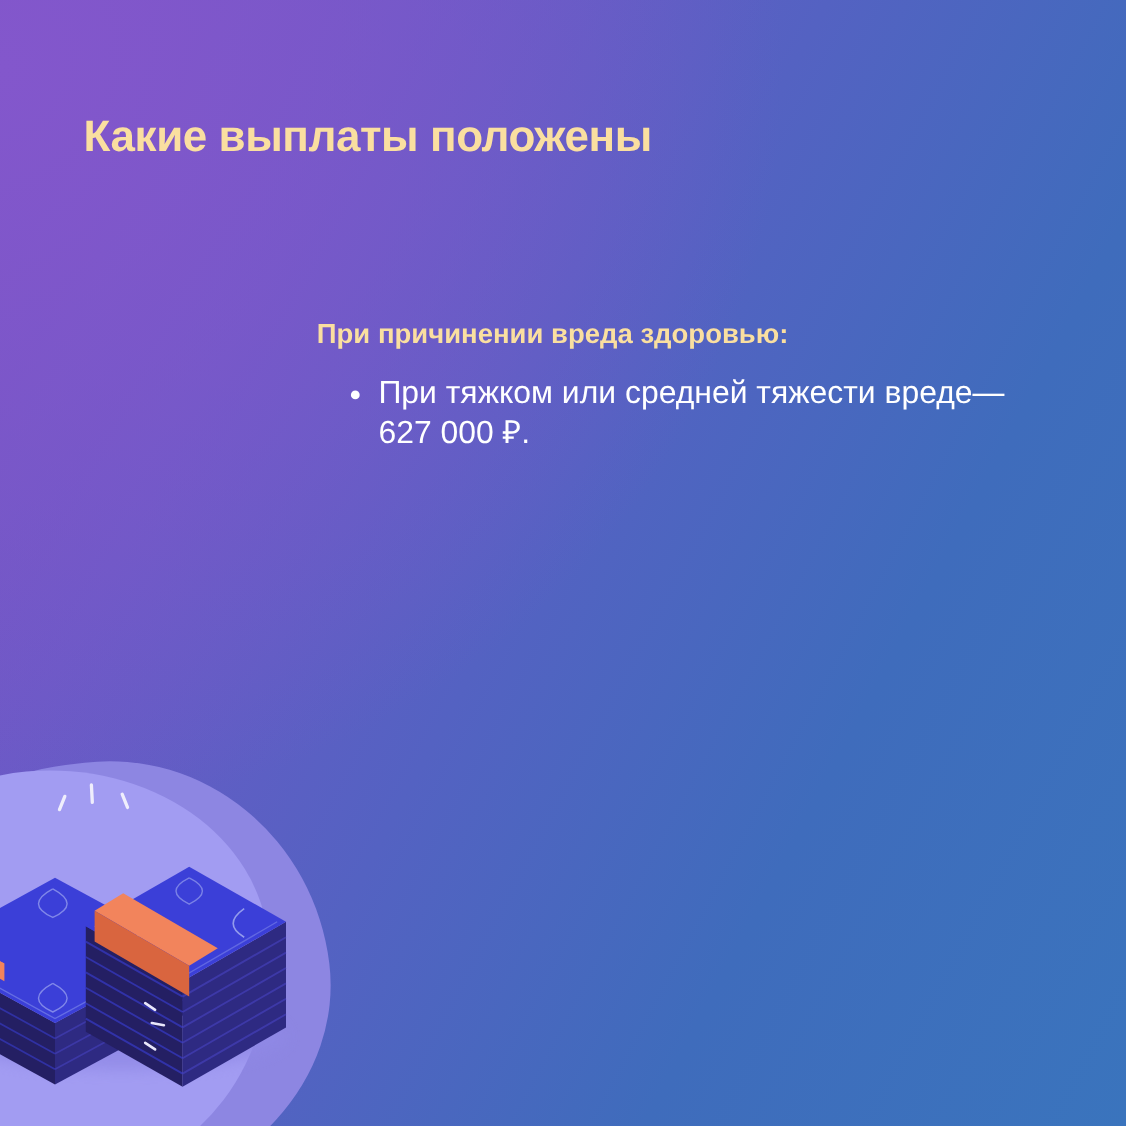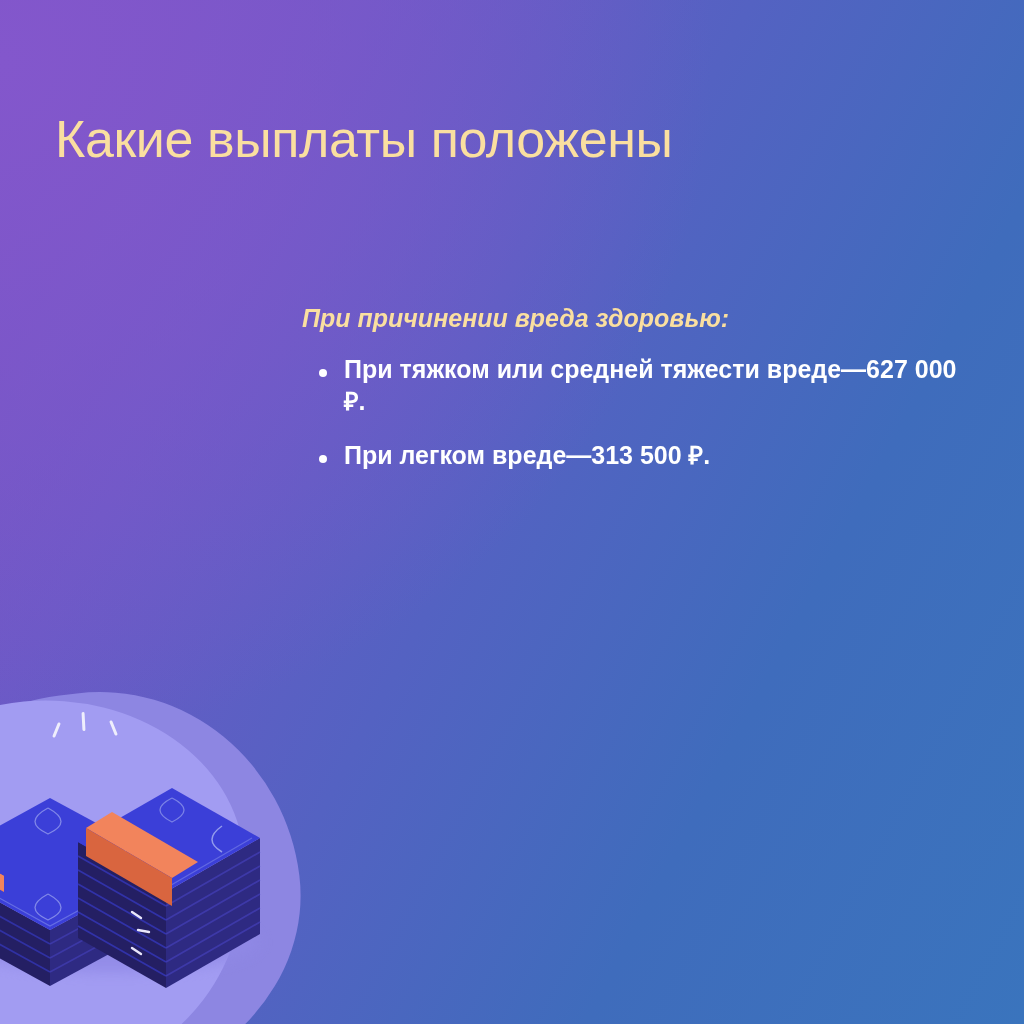--- a/index.html
+++ b/index.html
@@ -60,54 +60,53 @@
     position: absolute;
     left: -40px;
     top: 716px;
     width: 340px;
     height: 280px;
   }
   .money svg { display: block; width: 100%; height: 100%; overflow: visible; }
   
   .title {
     position: absolute;
-    left: 55px;
+    left: 76px;
     top: 74px;
     width: 880px;
     color: #fadfa0;
-    font-size: 52px;
-    font-weight: 400;
+    font-size: 40px;
+    font-weight: 700;
     line-height: 1.16;
     letter-spacing: -0.4px;
   }
   .body-col {
     position: absolute;
     left: 288px;
     top: 288px;
     width: 672px;
   }
   .subhead {
     color: #fadfa0;
     font-size: 25px;
     font-weight: 700;
     line-height: 1.3;
-    margin: 14px;
-    font-style: italic;
+    margin: 0;
   }
   ul.bullets {
     list-style: none;
     margin: 18px 0 0 0;
     padding: 0;
   }
   ul.bullets li {
     position: relative;
     color: #ffffff;
-    font-size: 25px;
+    font-size: 29px;
     line-height: 1.28;
-    font-weight: 700;
+    font-weight: 400;
     padding-left: 56px;
     margin-bottom: 22px;
   }
   ul.bullets li:last-child { margin-bottom: 0; }
   ul.bullets li::before {
     content: "";
     position: absolute;
     left: 31px;
     top: 16px;
     width: 8px;
@@ -208,20 +207,19 @@
   <h1 class="title">
     <span>Какие выплаты положены</span><br>
   </h1>
 
   <div class="body-col">
 
     <div>
       <p class="subhead">При причинении вреда здоровью:</p>
       <ul class="bullets">
         <li>При тяжком или средней тяжести вреде—627 000 ₽.</li>
-        <li>При легком вреде—313 500 ₽.</li>
       </ul>
     </div>
 
 
   </div>
 
 </div>
 
 </body></html>

